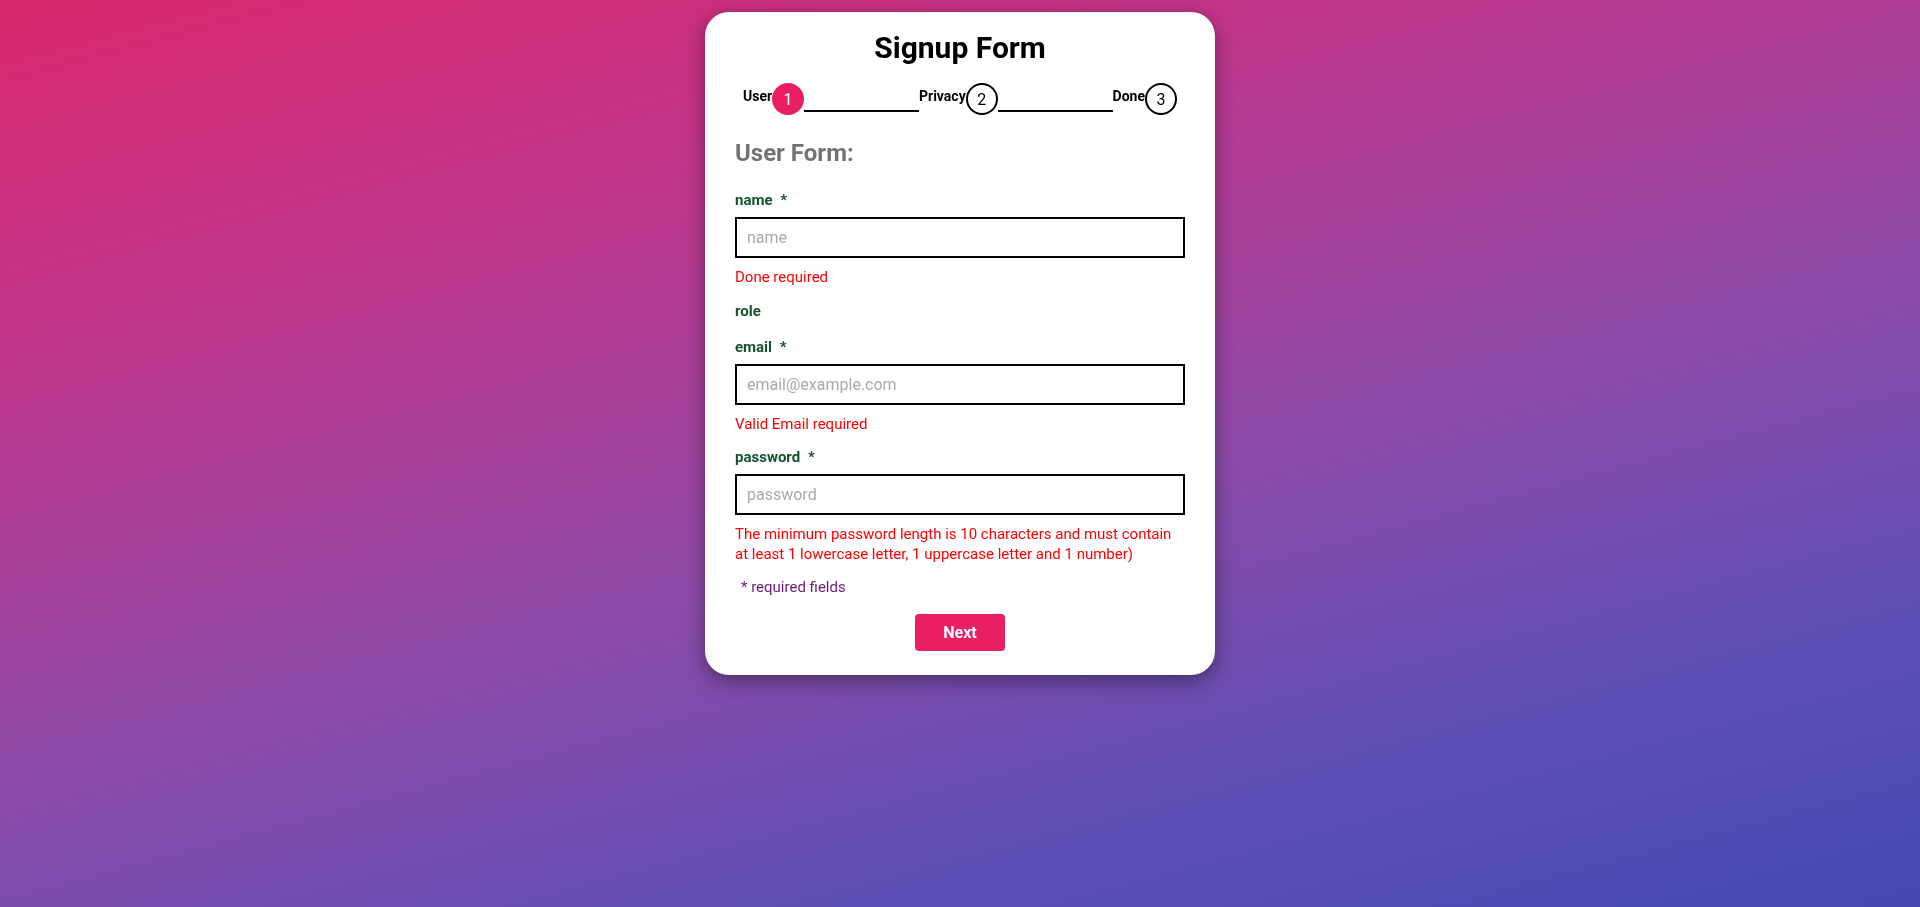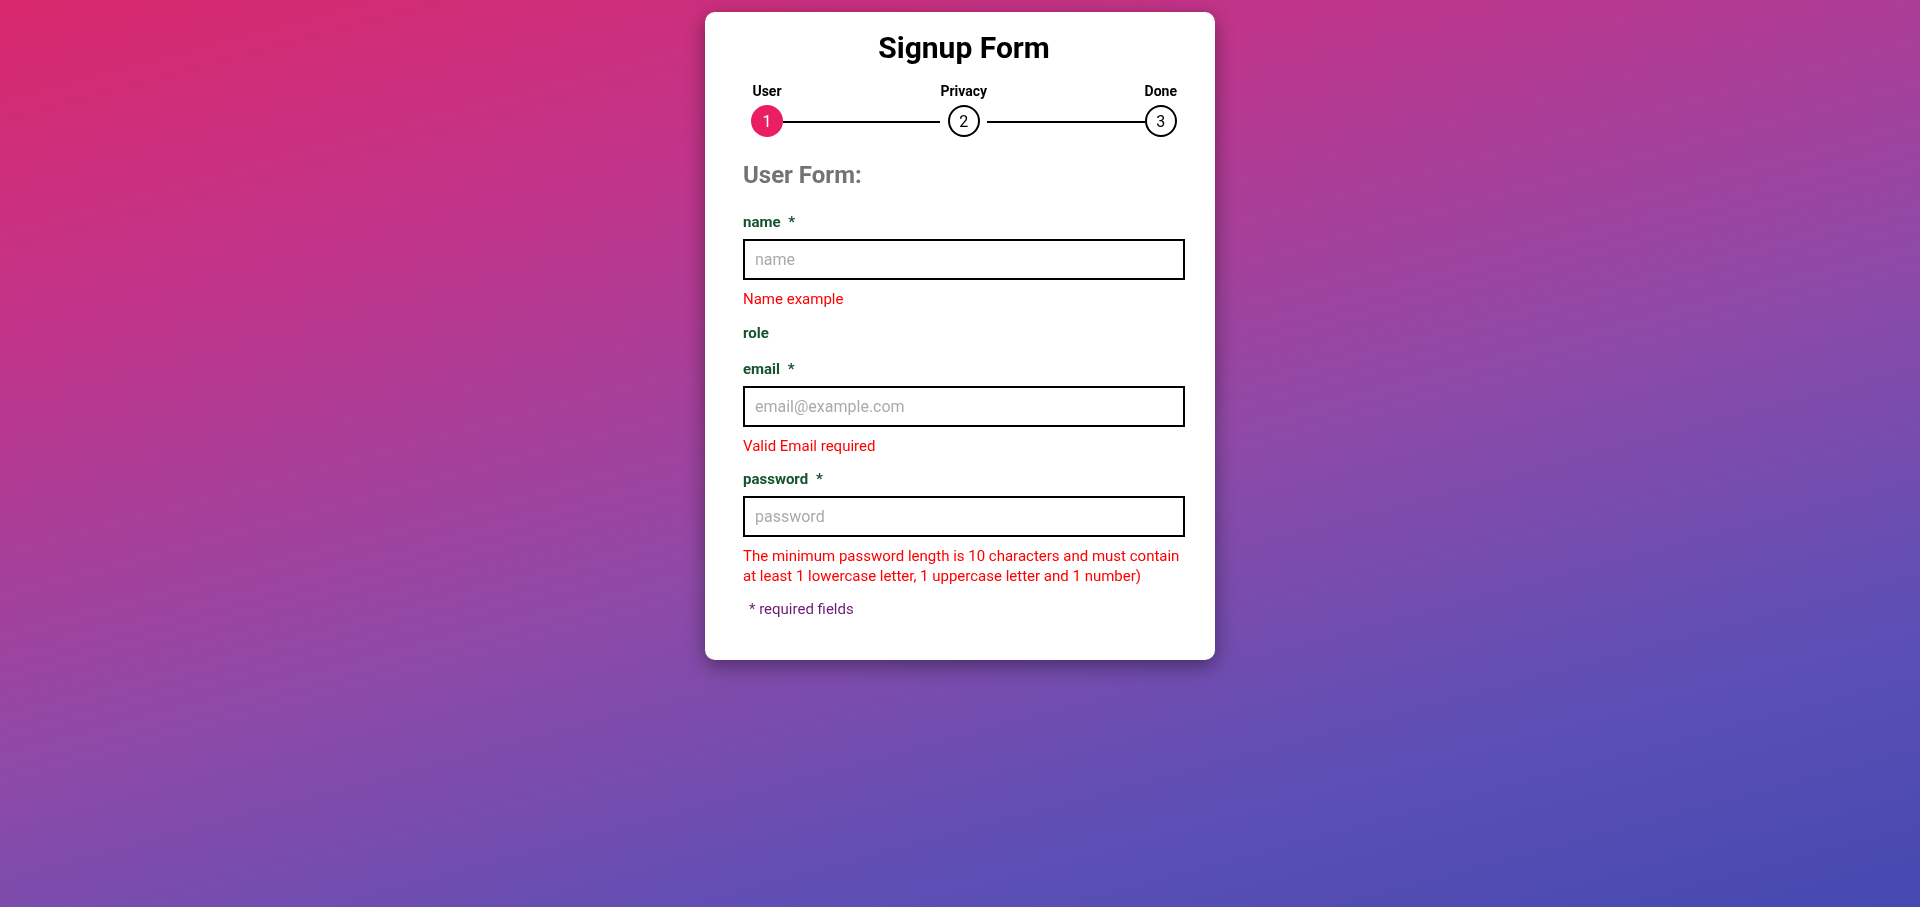--- a/index.html
+++ b/index.html
@@ -12,40 +12,39 @@
       background: linear-gradient(165deg, #d9286c 0%, #c0358b 25%, #8d4aa8 55%, #5c4fb5 80%, #4549b0 100%);
       min-height: 907px;
       display: flex;
       justify-content: center;
       align-items: flex-start;
       padding-top: 12px;
     }
     .card {
       background: #fff;
       width: 510px;
-      border-radius: 10px;
+      border-radius: 24px;
       box-shadow: 0 6px 20px rgba(0,0,0,0.4);
-      padding: 18px 30px 24px 38px;
+      padding: 18px 30px 24px 30px;
     }
     .title {
       text-align: center;
       font-size: 30px;
       font-weight: 700;
       color: #000;
       margin-bottom: 18px;
     }
     .stepper {
       display: flex;
       align-items: center;
       margin-bottom: 24px;
       padding: 0 8px;
     }
     .step {
       display: flex;
-      flex-direction: column;
       align-items: center;
       justify-content: center;
     }
     .step-label {
       font-size: 14px;
       font-weight: 700;
       color: #000;
       margin-bottom: 6px;
     }
     .step-circle {
@@ -155,21 +154,21 @@
   </div>
 
   <h2 class="section-heading">User Form:</h2>
 
   <div class="field">
     <label class="field-label">
       <span>name</span>
       <span class="req">*</span>
     </label>
     <input type="text" class="text-input" placeholder="name" style="">
-    <div class="error-text">Name example</div>
+    <div class="error-text">Done required</div>
   </div>
 
   <div class="field">
     <label class="field-label">
       <span>role</span>
     </label>
   </div>
 
   <div class="field" style="margin-top:18px;">
     <label class="field-label">
@@ -184,13 +183,16 @@
     <label class="field-label">
       <span>password</span>
       <span class="req">*</span>
     </label>
     <input type="password" class="text-input" placeholder="password" style="">
     <div class="error-text">The minimum password length is 10 characters and must contain at least 1 lowercase letter, 1 uppercase letter and 1 number)</div>
   </div>
 
   <div class="footnote">* required fields</div>
 
+  <div class="btn-row">
+    <button class="next-btn">Next</button>
+  </div>
 </div>
 
 </body></html>

